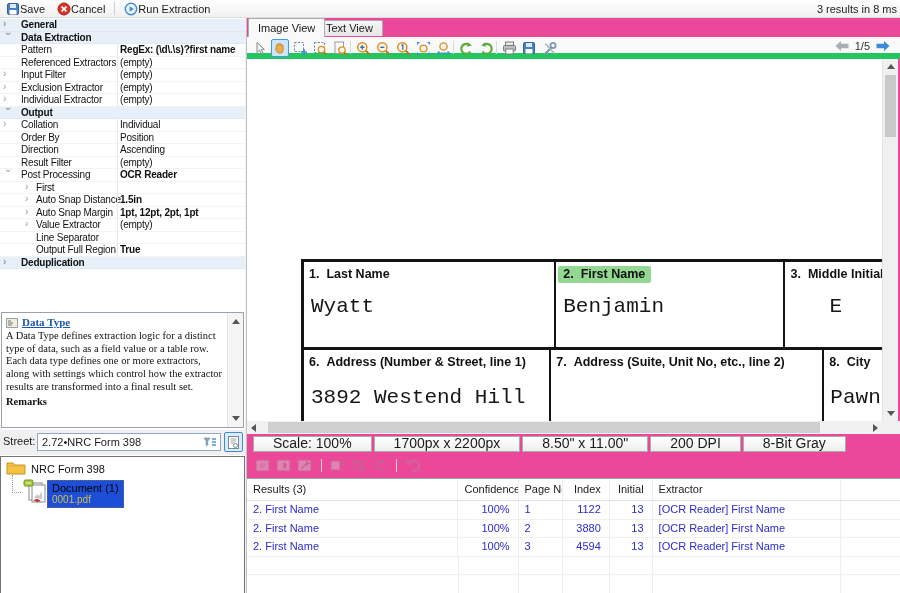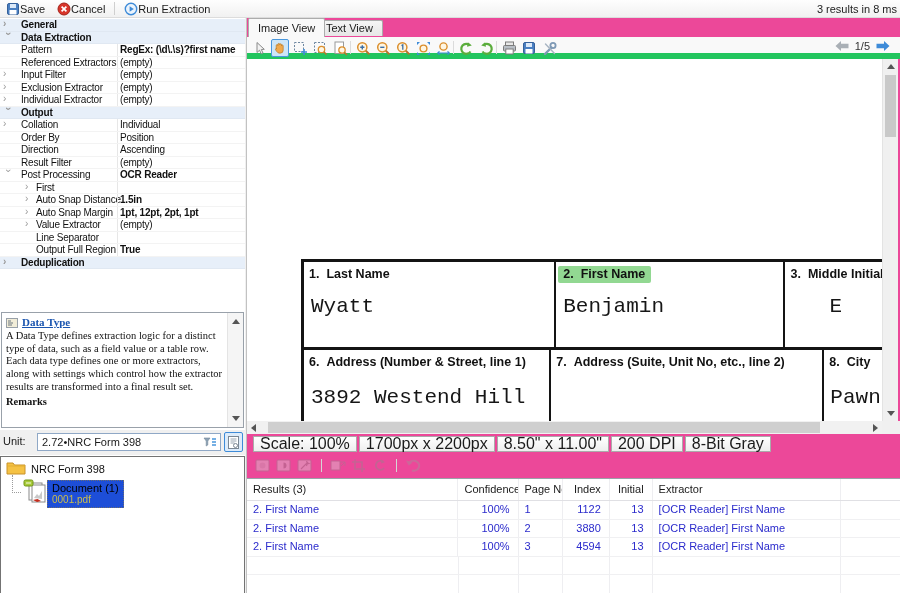--- a/index.html
+++ b/index.html
@@ -106,22 +106,22 @@
   .tri-up{position:absolute;left:4px;top:5px;width:0;height:0;border-left:4px solid transparent;border-right:4px solid transparent;border-bottom:5px solid #555}
   .tri-dn{position:absolute;left:4px;bottom:5px;width:0;height:0;border-left:4px solid transparent;border-right:4px solid transparent;border-top:5px solid #555}
   #hsb{position:absolute;left:0;top:403px;width:635px;height:13px;background:#F1F1F1}
   #hsb .thumb{position:absolute;left:21px;top:1px;width:552px;height:11px;background:#CFCFCF}
   .tri-l{position:absolute;left:4px;top:3px;width:0;height:0;border-top:4px solid transparent;border-bottom:4px solid transparent;border-right:5px solid #555}
   .tri-r{position:absolute;right:4px;top:3px;width:0;height:0;border-top:4px solid transparent;border-bottom:4px solid transparent;border-left:5px solid #555}
   #sb-corner{position:absolute;left:635px;top:403px;width:19px;height:13px;background:#F0F0F0}
 
   
   #status-strip{position:absolute;left:0;top:417px;width:654px;height:17px;display:flex;gap:2px;padding-left:6px;align-items:center}
-  .sbox{border:1px solid #ABABAB;background:linear-gradient(#FFFFFF,#EEEEEE);font-size:16px;
-        padding:0 6px;height:14px;line-height:13px;white-space:nowrap;color:#1A1A1A}
+  .sbox{border:1px solid #ABABAB;background:linear-gradient(#FFFFFF,#EEEEEE);font-size:14px;
+        padding:0 19px;height:14px;line-height:13px;white-space:nowrap;color:#1A1A1A}
 
   
   #edit-icons{position:absolute;left:0;top:435px;width:654px;height:24px;display:flex;align-items:center;padding-left:8px;gap:5px}
   .dico{opacity:.40}
   .esep{width:1px;height:13px;background:#D5D5D5;margin:0 3px}
 
   
   #results{position:absolute;left:0;top:460px;width:654px;height:115px;background:#FFF;
            border-top:1px solid #9BA1A8;box-sizing:border-box;overflow:hidden}
   .r-row{display:flex;height:17.5px;line-height:17px;border-bottom:1px solid #F0F0F2}
@@ -277,21 +277,21 @@
         <div>A Data Type defines extraction logic for a distinct type of data, such as a field value or a table row. Each data type defines one or more extractors, along with settings which control how the extractor results are transformed into a final result set.</div>
         <div class="help-remarks">Remarks</div>
       </div>
       <div id="help-sb">
         <div class="sb-arrow-up"></div>
         <div class="sb-arrow-dn"></div>
       </div>
     </div>
 
     <div id="batch-row">
-      <span id="batch-label">Unit:</span>
+      <span id="batch-label">Street:</span>
       <div id="batch-combo">
         <span>2.72•NRC Form 398</span>
         <span id="combo-filter">
             <svg width="14" height="11" viewBox="0 0 14 11">
               <path d="M1 1 h6 l-2.2 3 v4 l-1.6 1 v-5 Z" fill="#8DA2B5" stroke="#74889B" stroke-width="0.6"></path>
               <path d="M9 2 h4 M9 5 h4 M9 8 h4" stroke="#4A97DC" stroke-width="1.3"></path>
             </svg>
           </span>
       </div>
       <div id="batch-view-btn">

